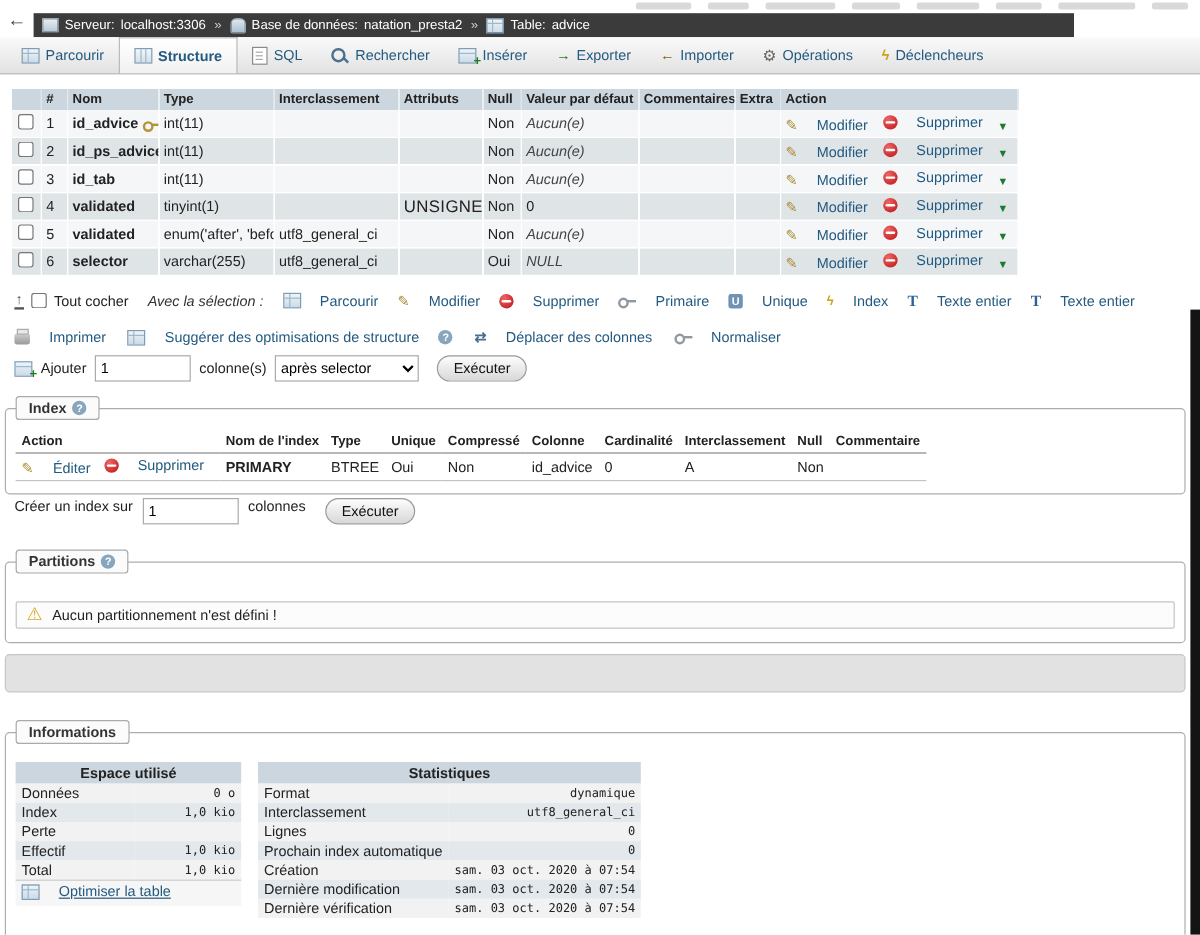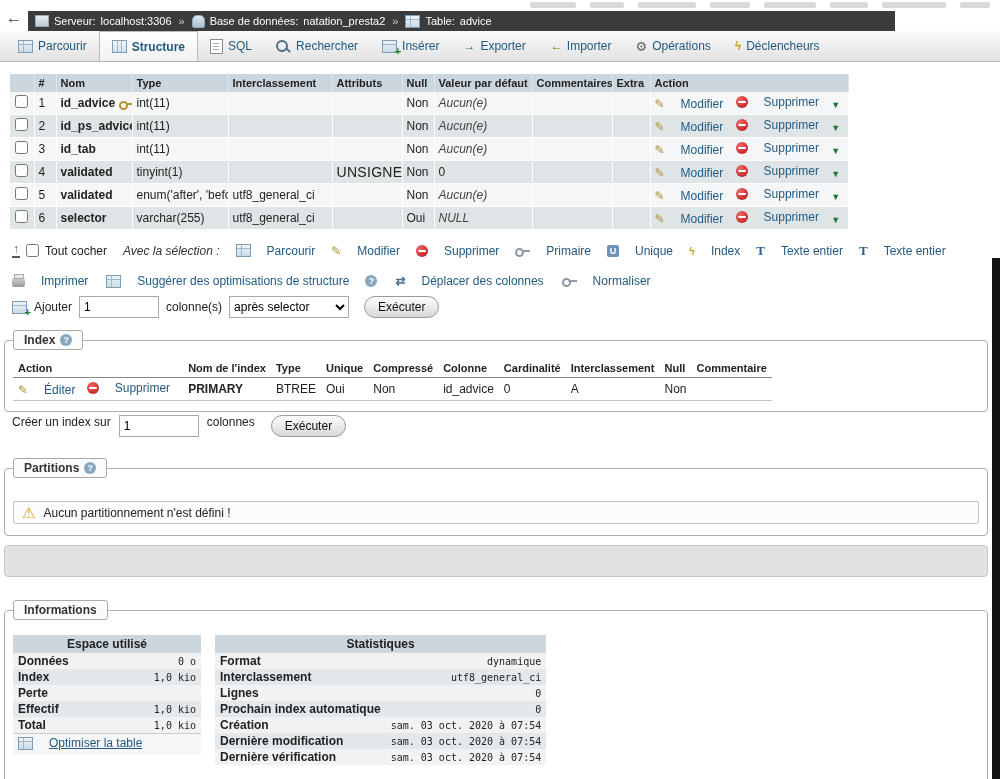--- a/index.html
+++ b/index.html
@@ -107,21 +107,21 @@
   .create-index-row{position:absolute;top:415px;left:12px;display:flex;gap:8px;white-space:nowrap}
   .fs-partitions{top:468px;height:68px}
   .warning{margin:32px 8px 0;border:1px solid #c3c3c3;background:#fcfcfc;border-radius:2px;
            padding:3px 8px;display:flex;align-items:center;gap:8px;font-size:12px}
   .pt-footer{position:absolute;top:545px;left:4px;width:984px;height:32px;background:#e2e2e2;border:1px solid #c6c6c6;border-radius:4px;box-sizing:border-box}
   .fs-info{top:610px;height:196px}
   .info-tbl{position:absolute;font-size:12px}
   .space-tbl{left:8px;top:24px;width:188px}
   .stats-tbl{left:210px;top:24px;width:294px}
   .info-tbl th{background:#ccd6de;font-weight:bold;font-size:12px;padding:2px 4px;text-align:center}
-  .info-tbl .lbl{font-weight:bold;padding:1px 5px;white-space:nowrap}
+  .info-tbl .lbl{font-weight:normal;padding:1px 5px;white-space:nowrap}
   .info-tbl .val{text-align:right;font-family:"DejaVu Sans Mono",monospace;font-size:10px;padding:1px 5px;color:#222;white-space:nowrap}
   .alt0 td{background:#f2f2f2}
   .alt1 td{background:#e2e8ec}
   .optrow td{background:#f6f6f6;border-top:1px solid #ccc;padding:2px 5px}
   .optrow a{text-decoration:underline}
 
   .right-strip{position:absolute;top:258px;right:0;width:8px;height:521px;background:#141414}
 </style>
 </head>
 <body>

